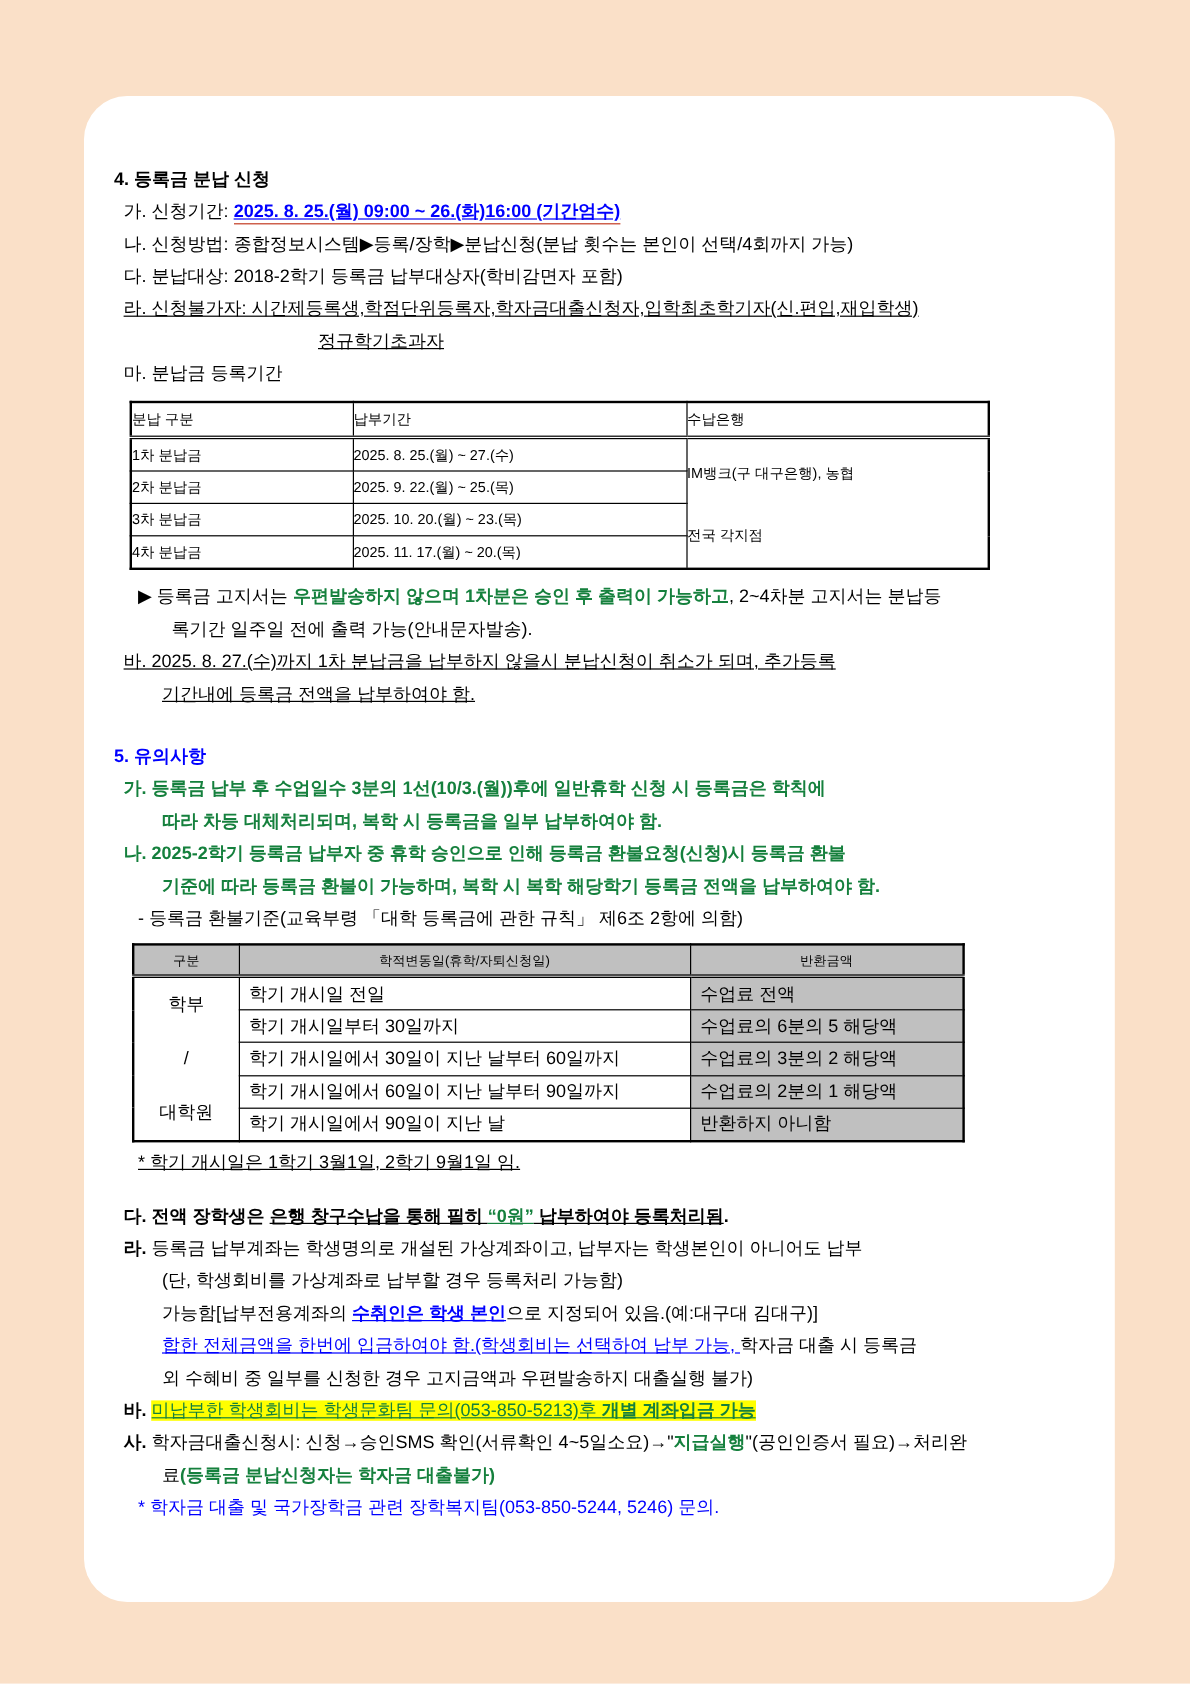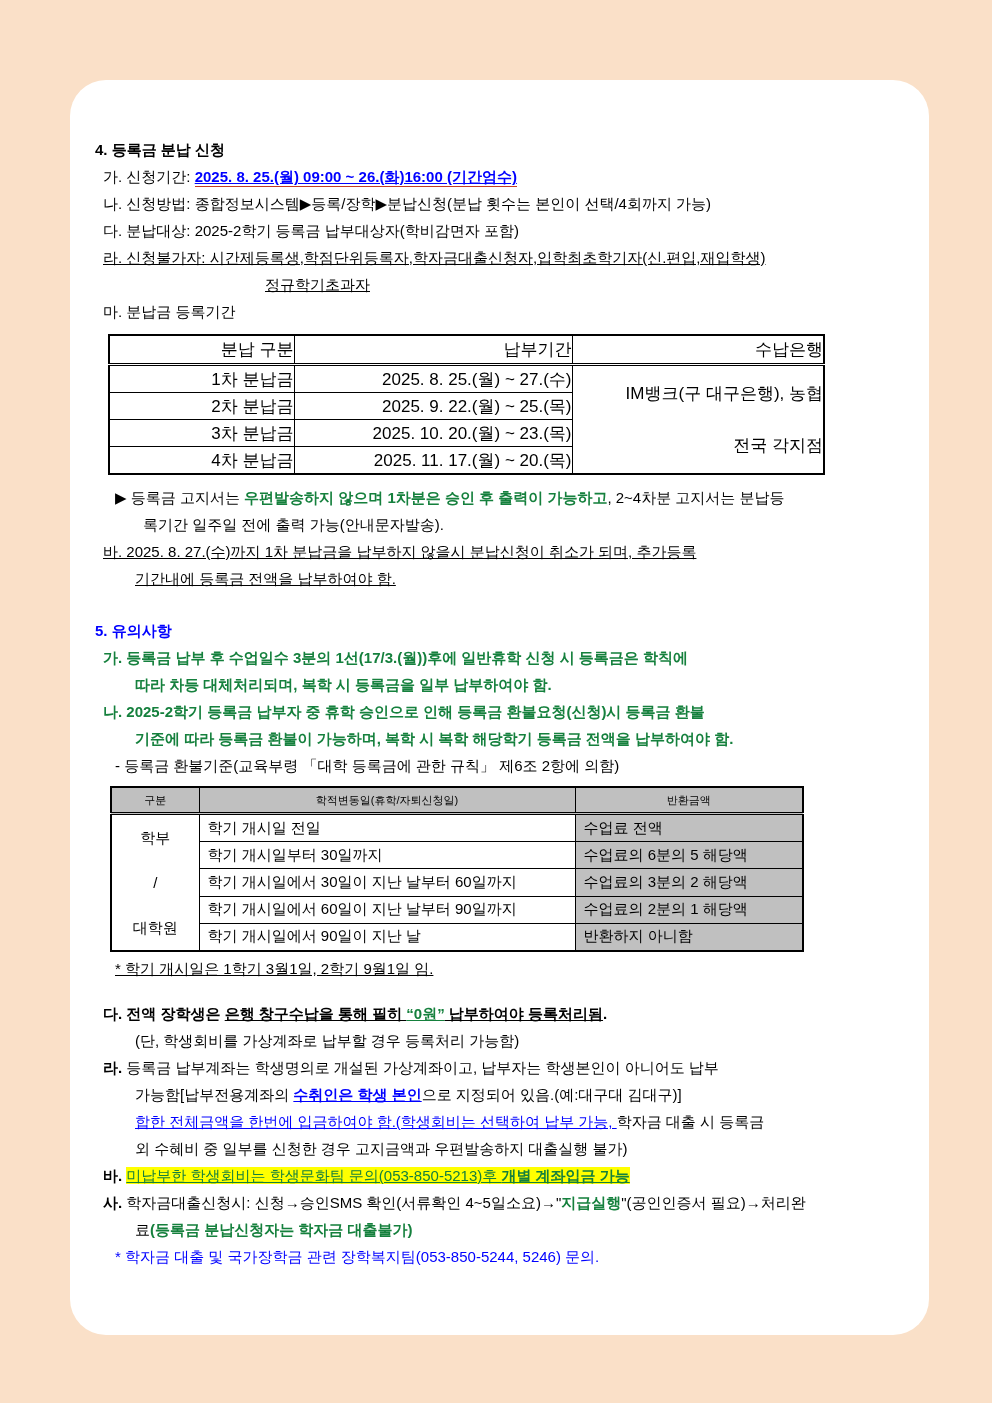--- a/index.html
+++ b/index.html
@@ -22,21 +22,21 @@
   .hl{background:#FFFF00;}
   .ind1{margin-left:8px;}
   .ind2{margin-left:40px;}
   .ind3{margin-left:170px;}
   .ind-note{margin-left:20px;}
   .ind-note2{margin-left:48px;}
   .redline{border-bottom:1px solid #C23B22;padding-bottom:1px;}
   
   table{border-collapse:collapse;}
   .t1{border:2px solid #000;margin:9px 0 9px 13px;}
-  .t1 th,.t1 td{border:1px solid #000;text-align:right;font-weight:normal;padding:0;font-size:17px;}
+  .t1 th,.t1 td{border:1px solid #000;text-align:left;font-weight:normal;padding:0;font-size:12px;}
   .t1 th{height:27px;border-bottom:3px double #000;}
   .t1 td{height:26px;}
   .t1 .bank div{line-height:52px;}
   
   .t2{border:2px solid #000;margin:7px 0 3px 15px;}
   .t2 th{background:#C0C0C0;border:1px solid #000;border-bottom:3px double #000;font-weight:normal;height:24px;padding:0;font-size:11px;text-align:center;}
   .t2 td{border:1px solid #000;height:26px;padding:0 0 0 8px;font-size:15px;text-align:left;}
   .t2 td.val{background:#C0C0C0;}
   .t2 td.group{text-align:center;padding:0;}
   .t2 td.group div{line-height:45px;}
@@ -55,21 +55,21 @@
     <span class="blue bold u redline">2025. 8. 25.(월) 09:00 ~ 26.(화)16:00 (기간엄수)</span>
   </div>
 
   <div class="ln ind1">
     <span>나. 신청방법:</span>
     <span>종합정보시스템▶등록/장학▶분납신청(분납 횟수는 본인이 선택/4회까지 가능)</span>
   </div>
 
   <div class="ln ind1">
     <span>다. 분납대상:</span>
-    <span>2025-2학기 등록금 납부대상자(학비감면자 포함)</span>
+    <span>2018-2학기 등록금 납부대상자(학비감면자 포함)</span>
   </div>
 
   <div class="ln ind1">
     <span class="u">라. 신청불가자: 시간제등록생,학점단위등록자,학자금대출신청자,입학최초학기자(신.편입,재입학생)</span>
   </div>
   <div class="ln ind3">
     <span class="u">정규학기초과자</span>
   </div>
 
   <div class="ln ind1">마. 분납금 등록기간</div>
@@ -119,21 +119,21 @@
 
   <div class="ln ind1">
     <span class="u">바. 2025. 8. 27.(수)까지 1차 분납금을 납부하지 않을시 분납신청이 취소가 되며, 추가등록</span>
   </div>
   <div class="ln ind2">
     <span class="u">기간내에 등록금 전액을 납부하여야 함.</span>
   </div>
 
   <div class="ln bold blue gap-s5">5. 유의사항</div>
 
-  <div class="ln ind1 red bold">가. 등록금 납부 후 수업일수 3분의 1선(17/3.(월))후에 일반휴학 신청 시 등록금은 학칙에</div>
+  <div class="ln ind1 red bold">가. 등록금 납부 후 수업일수 3분의 1선(10/3.(월))후에 일반휴학 신청 시 등록금은 학칙에</div>
   <div class="ln ind2 red bold">따라 차등 대체처리되며, 복학 시 등록금을 일부 납부하여야 함.</div>
   <div class="ln ind1 red bold">나. 2025-2학기 등록금 납부자 중 휴학 승인으로 인해 등록금 환불요청(신청)시 등록금 환불</div>
   <div class="ln ind2 red bold">기준에 따라 등록금 환불이 가능하며, 복학 시 복학 해당학기 등록금 전액을 납부하여야 함.</div>
 
   <div class="ln ind-note">- 등록금 환불기준(교육부령 「대학 등록금에 관한 규칙」 제6조 2항에 의함)</div>
 
   <table class="t2">
     <colgroup>
         <col style="width:88px">
         <col style="width:376px">
@@ -176,26 +176,26 @@
   </table>
 
   <div class="ln ind-note">
     <span class="u">* 학기 개시일은 1학기 3월1일, 2학기 9월1일 임.</span>
   </div>
 
   <div class="ln ind1 bold gap-da">
     <span>다.</span>
     <span>전액 장학생은 </span><span class="u">은행 창구수납을 통해 필히 </span><span class="u red">“0원”</span><span class="u"> 납부하여야 등록처리됨</span><span>.</span>
   </div>
-  <div class="ln ind2">(단, 학생회비를 가상계좌로 납부할 경우 등록처리 가능함)</div>
-
   <div class="ln ind1">
     <span class="bold">라.</span>
     <span>등록금 납부계좌는 학생명의로 개설된 가상계좌이고, 납부자는 학생본인이 아니어도 납부</span>
   </div>
+
+  <div class="ln ind2">(단, 학생회비를 가상계좌로 납부할 경우 등록처리 가능함)</div>
   <div class="ln ind2">
     <span>가능함[납부전용계좌의 </span><span class="blue bold u">수취인은 학생 본인</span><span>으로 지정되어 있음.(예:대구대 김대구)]</span>
   </div>
 
   <div class="ln ind2">
     <span class="blue u">합한 전체금액을 한번에 입금하여야 함.(학생회비는 선택하여 납부 가능, </span><span>학자금 대출 시 등록금</span>
   </div>
   <div class="ln ind2">외 수혜비 중 일부를 신청한 경우 고지금액과 우편발송하지 대출실행 불가)</div>
 
   <div class="ln ind1">

